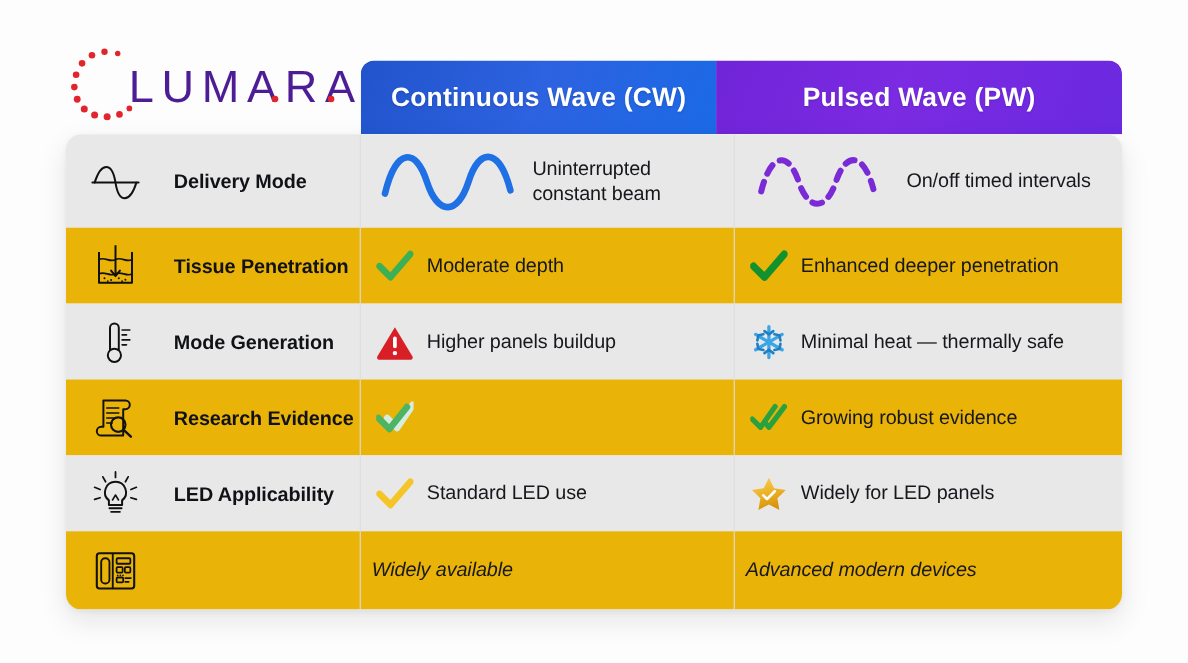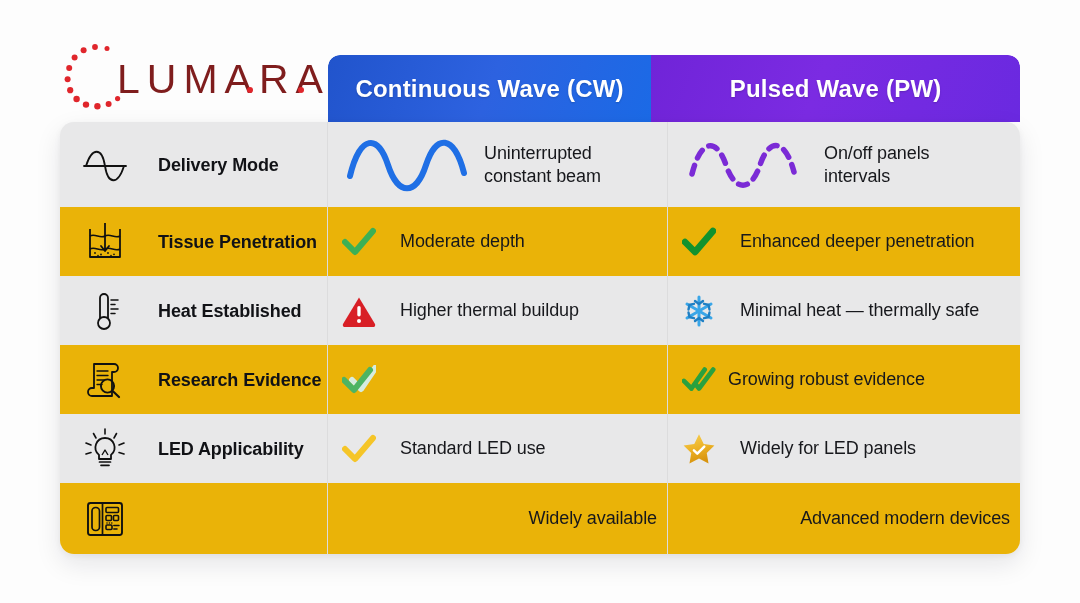--- a/index.html
+++ b/index.html
@@ -39,21 +39,21 @@
     top: 2px;
     width: 74px;
     height: 74px;
   }
   #logo-word {
     position: absolute;
     left: 57px;
     top: 13px;
     font-size: 41px;
     letter-spacing: 7px;
-    color: #7f1d1d;
+    color: #4c1d95;
     font-weight: 400;
     line-height: 52px;
     white-space: nowrap;
   }
 
   
   #table {
     position: absolute;
     left: 60px;
     top: 122px;
@@ -139,27 +139,27 @@
     display: flex;
     align-items: center;
     box-sizing: border-box;
   }
   .cell-cw { width: 340px; border-right: 1px solid #dcdcdd; }
   .cell-pw { width: 352px; }
 
   .val-inner {
     display: flex;
     align-items: center;
-    gap: 24px;
+    gap: 12px;
     padding: 0 14px;
     width: 100%;
     box-sizing: border-box;
   }
   .val-inner.wave { gap: 10px; padding-left: 18px; }
-  .val-inner.center { justify-content: flex-end; padding: 0 10px; }
+  .val-inner.center { justify-content: flex-start; padding: 0 10px; font-style: italic; }
   .val-icon {
     width: 34px;
     height: 34px;
     flex: 0 0 34px;
     display: flex;
     align-items: center;
     justify-content: center;
   }
   .val-icon.wide { width: 128px; flex: 0 0 128px; height: 58px; }
   .val-text {
@@ -234,21 +234,21 @@
           <div class="val-text two-line">Uninterrupted constant beam</div>
         </div>
       </div>
       <div class="cell-val cell-pw">
         <div class="val-inner wave">
           <div class="val-icon wide">
             <svg width="128" height="58" viewBox="0 0 128 58">
               <path d="M6 38 C 15 2, 31 2, 40 29 C 49 56, 65 56, 74 29 C 83 2, 99 2, 108 36" fill="none" stroke="#7b2bd6" stroke-width="5.5" stroke-linecap="round" stroke-dasharray="9 8"></path>
             </svg>
           </div>
-          <div class="val-text two-line">On/off panels intervals</div>
+          <div class="val-text two-line">On/off timed intervals</div>
         </div>
       </div>
     </div>
 
     <div class="row r2 shade-b">
       <div class="cell-label">
         <div class="label-icon">
           <svg width="44" height="44" viewBox="0 0 44 44">
             <path d="M7 9 L7 37 L37 37 L37 9" fill="none" stroke="#111" stroke-width="1.8" stroke-linejoin="round"></path>
             <path d="M7 16 C 12 13, 17 19, 22 16 C 27 13, 32 19, 37 16" fill="none" stroke="#111" stroke-width="1.5"></path>
@@ -296,32 +296,32 @@
             <path d="M17 30 L17 9 a4 4 0 0 1 8 0 L25 30" fill="none" stroke="#111" stroke-width="1.8"></path>
             <circle cx="21" cy="34" r="6" fill="none" stroke="#111" stroke-width="1.8"></circle>
             <g stroke="#111" stroke-width="1.5" stroke-linecap="round">
               <line x1="28" y1="11" x2="35" y2="11"></line>
               <line x1="28" y1="15.5" x2="32" y2="15.5"></line>
               <line x1="28" y1="20" x2="35" y2="20"></line>
               <line x1="28" y1="24.5" x2="32" y2="24.5"></line>
             </g>
           </svg>
         </div>
-        <div class="label-text">Heat Established</div>
+        <div class="label-text">Mode Generation</div>
       </div>
       <div class="cell-val cell-cw">
         <div class="val-inner">
           <div class="val-icon">
             <svg width="34" height="32" viewBox="0 0 34 32">
               <path d="M17 2.5 L33 29 a2.5 2.5 0 0 1 -2.2 3.4 L3.2 32.4 a2.5 2.5 0 0 1 -2.2 -3.4 Z" fill="#d81f26"></path>
               <rect x="15.3" y="11" width="3.4" height="10.5" rx="1.7" fill="#ffffff"></rect>
               <circle cx="17" cy="26" r="2" fill="#ffffff"></circle>
             </svg>
           </div>
-          <div class="val-text">Higher thermal buildup</div>
+          <div class="val-text">Higher panels buildup</div>
         </div>
       </div>
       <div class="cell-val cell-pw">
         <div class="val-inner">
           <div class="val-icon">
             <svg width="34" height="34" viewBox="0 0 34 34">
               <g stroke="#3aa6e8" stroke-width="3" stroke-linecap="round">
                 <line x1="17" y1="3" x2="17" y2="31"></line>
                 <line x1="5" y1="10" x2="29" y2="24"></line>
                 <line x1="5" y1="24" x2="29" y2="10"></line>

